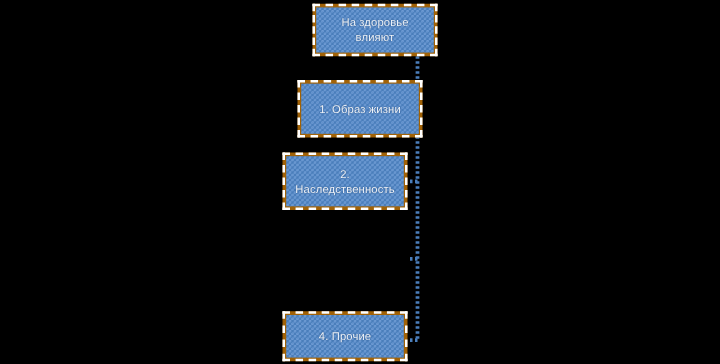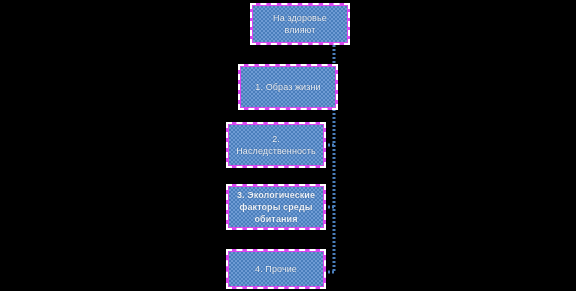--- a/index.html
+++ b/index.html
@@ -31,21 +31,21 @@
     height: 291px;
   }
 
   
   .node {
     position: absolute;
     box-sizing: border-box;
     
     border: 2px dashed #ffffff;
     padding: 1px;
-    background: #d946ef;
+    background: #a16207;
   }
   .node-fill {
     width: 100%;
     height: 100%;
     box-sizing: border-box;
     display: flex;
     align-items: center;
     justify-content: center;
     text-align: center;
     
@@ -98,27 +98,20 @@
     </div>
   </div>
 
   <div class="node" id="node-branch-2" style="left:226px; top:122px; width:100px; height:46px;">
     <div class="node-fill">
       <span class="node-label regular">2.
 Наследственность</span>
     </div>
   </div>
 
-  <div class="node" id="node-branch-3" style="left:226px; top:184px; width:100px; height:46px;">
-    <div class="node-fill">
-      <span class="node-label">3. Экологические
-факторы среды
-обитания</span>
-    </div>
-  </div>
 
   <div class="node" id="node-branch-4" style="left:226px; top:249px; width:100px; height:40px;">
     <div class="node-fill">
       <span class="node-label regular">4. Прочие</span>
     </div>
   </div>
 
 </div>
 
 </body></html>

